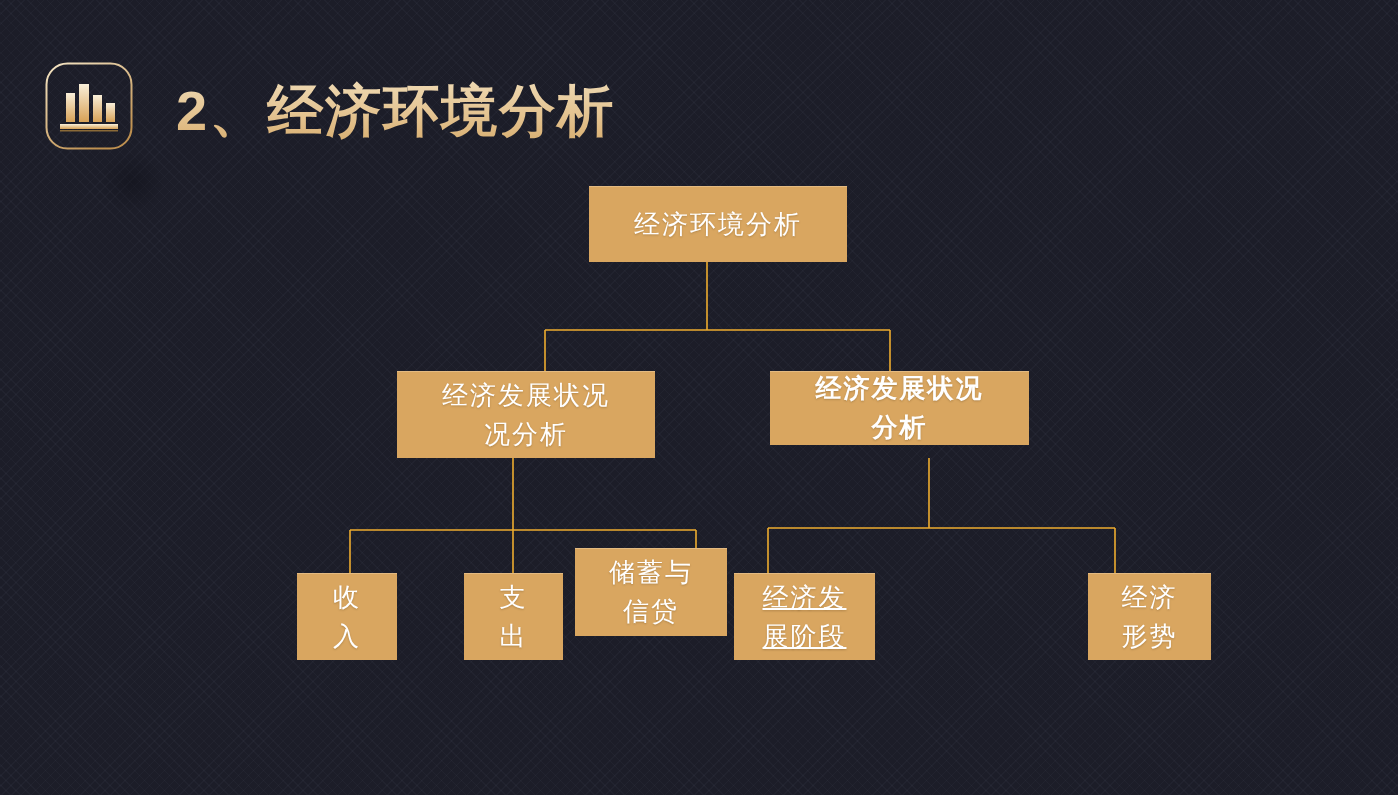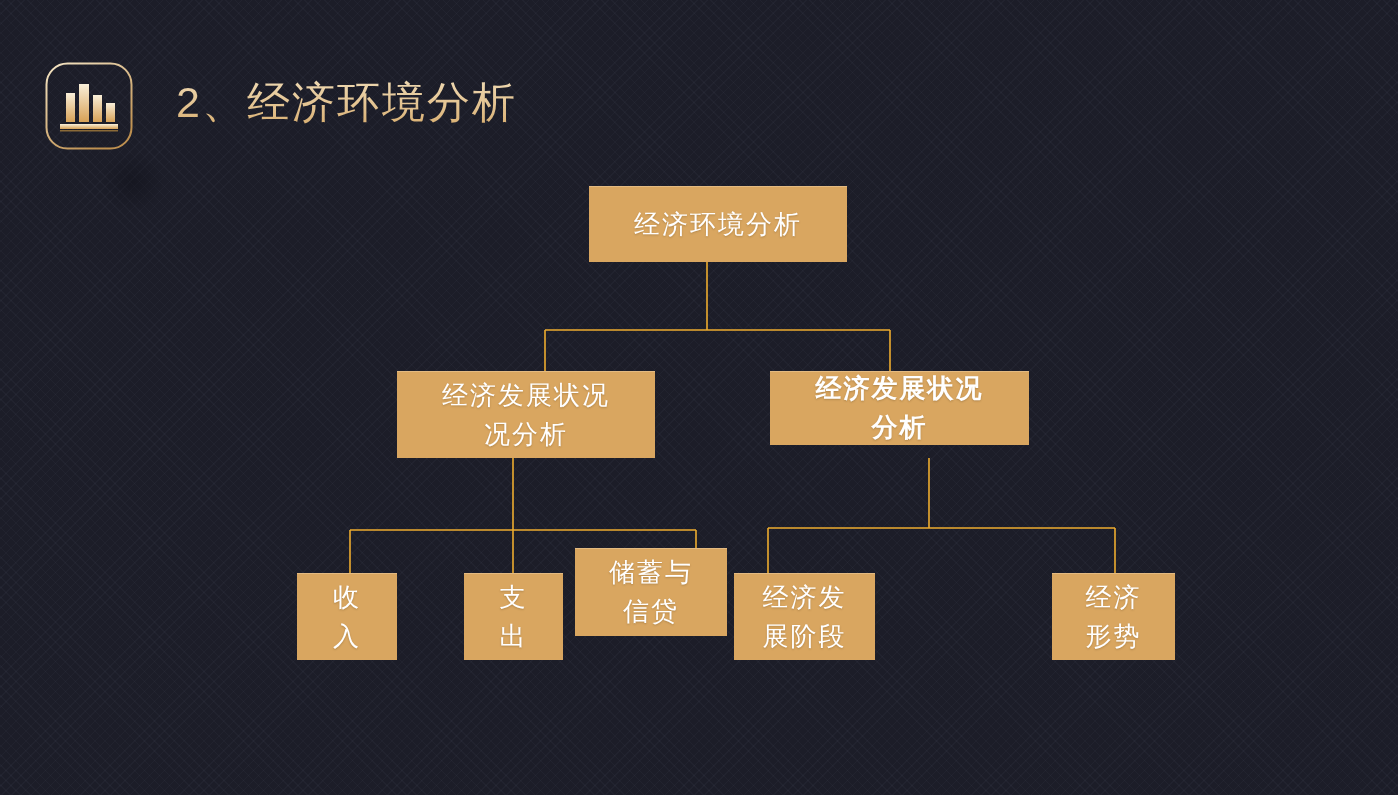--- a/index.html
+++ b/index.html
@@ -18,22 +18,22 @@
     overflow: hidden;
   }
 
   
   .header-icon {
     position: absolute; left: 45px; top: 62px;
     width: 88px; height: 88px;
   }
   .slide-title {
     position: absolute; left: 176px; top: 74px;
-    font-size: 43px; letter-spacing: 2px;
-    font-weight: 400;
+    font-size: 56px; letter-spacing: 2px;
+    font-weight: 700;
     background: linear-gradient(180deg, #F0DDB9 0%, #E2C08C 60%, #D5A968 100%);
     -webkit-background-clip: text;
     background-clip: text;
     color: #E6C globalization;
     color: #E6C898;
     -webkit-text-fill-color: transparent;
     white-space: nowrap;
   }
 
   
@@ -62,22 +62,22 @@
     letter-spacing: 2px;
     white-space: pre-line;
     text-shadow: 0 1px 2px rgba(60,40,10,0.25);
   }
   .node-root   { left: 589px; top: 186px; width: 258px; height: 76px; }
   .node-b0     { left: 397px; top: 371px; width: 258px; height: 87px; }
   .node-b1     { left: 770px; top: 371px; width: 259px; height: 74px; font-weight: bold; }
   .node-c00    { left: 297px; top: 573px; width: 100px; height: 87px; }
   .node-c01    { left: 464px; top: 573px; width:  99px; height: 87px; }
   .node-c02    { left: 575px; top: 548px; width: 152px; height: 88px; }
-  .node-c10    { left: 734px; top: 573px; width: 141px; height: 87px; }
-  .node-c11    { left:1052px; top: 573px; width: 123px; height: 87px; }
+  .node-c10    { left: 734px; top: 573px; width: 141px; height: 87px; text-decoration: underline; }
+  .node-c11    { left:1088px; top: 573px; width: 123px; height: 87px; }
 </style>
 </head>
 <body>
 
 <div class="slide">
 
   <svg class="header-icon" viewBox="0 0 88 88">
     <defs>
       <linearGradient id="goldStroke" x1="0" y1="0" x2="0.6" y2="1">
         <stop offset="0" stop-color="#F5E6C6"></stop>

